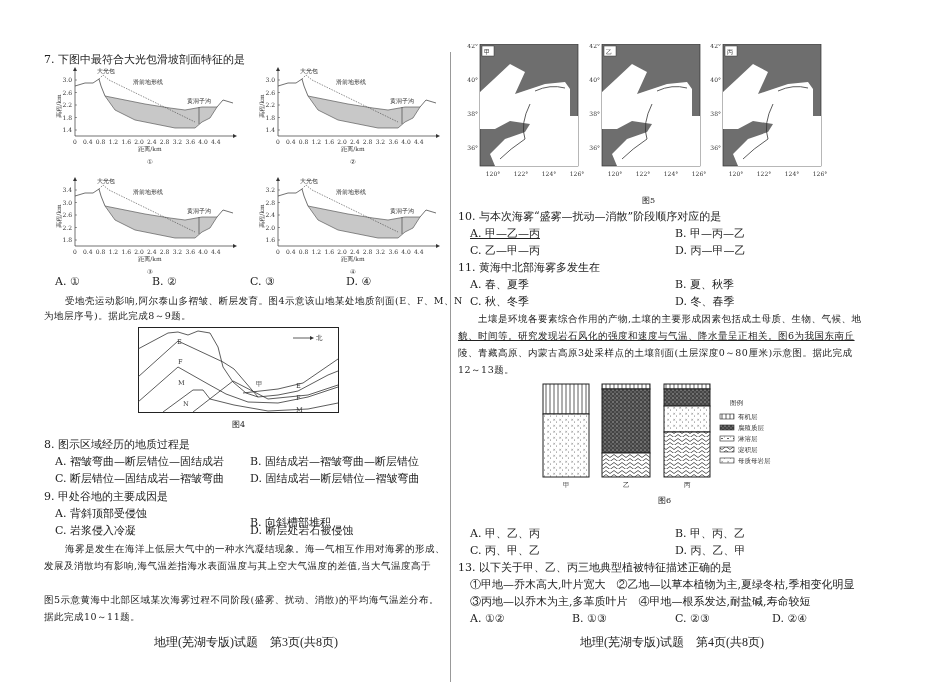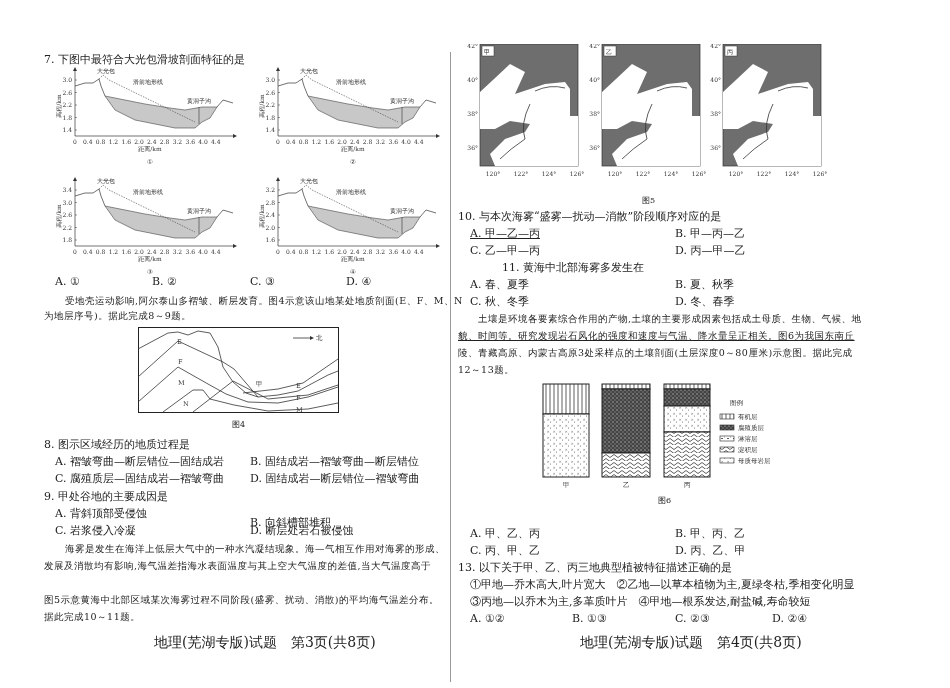--- a/index.html
+++ b/index.html
@@ -4,21 +4,21 @@
 <style>
   html,body{margin:0;padding:0;background:#fff;}
   body{width:950px;height:688px;position:relative;overflow:hidden;font-family:"DejaVu Serif","Liberation Serif",serif;color:#222;}
   .page{position:absolute;top:0;height:688px;}
   .left{left:0;width:450px;}
   .right{left:460px;width:490px;}
   .divider{position:absolute;left:450px;top:52px;width:1px;height:630px;background:#999;}
   .t{position:absolute;font-size:11px;line-height:13px;white-space:nowrap;}
   .body-t{font-size:9.5px;letter-spacing:0.5px;}
   .cap{font-size:8px;}
-  .footer{font-size:14px;}
+  .footer{font-size:12px;font-family:Liberation Serif, serif;}
   svg text{font-family:"DejaVu Serif","Liberation Serif",serif;}
   .ax{font-size:6px;fill:#333;}
   .lbl{font-size:6.5px;fill:#333;}
 </style>
 </head>
 <body>
 
 <svg width="0" height="0" style="position:absolute">
   <defs>
     <pattern id="pVert" width="4" height="4" patternUnits="userSpaceOnUse">
@@ -238,21 +238,21 @@
     <text x="45" y="79" class="lbl">N</text>
     <text x="158" y="61" class="lbl">E</text>
     <text x="158" y="73" class="lbl">F</text>
     <text x="158" y="85" class="lbl">M</text>
   </svg>
   <div class="t cap" style="left:232px;top:418px;">图4</div>
 
   <div class="t" style="left:44px;top:438px;">8. 图示区域经历的地质过程是</div>
   <div class="t" style="left:55px;top:455px;">A. 褶皱弯曲—断层错位—固结成岩</div>
   <div class="t" style="left:250px;top:455px;">B. 固结成岩—褶皱弯曲—断层错位</div>
-  <div class="t" style="left:55px;top:472px;">C. 腐殖质层—固结成岩—褶皱弯曲</div>
+  <div class="t" style="left:55px;top:472px;">C. 断层错位—固结成岩—褶皱弯曲</div>
   <div class="t" style="left:250px;top:472px;">D. 固结成岩—断层错位—褶皱弯曲</div>
 
   <div class="t" style="left:44px;top:490px;">9. 甲处谷地的主要成因是</div>
   <div class="t" style="left:55px;top:507px;">A. 背斜顶部受侵蚀</div>
   <div class="t" style="left:250px;top:507px;margin-top:9px;">B. 向斜槽部堆积</div>
   <div class="t" style="left:55px;top:524px;">C. 岩浆侵入冷凝</div>
   <div class="t" style="left:250px;top:524px;">D. 断层处岩石被侵蚀</div>
 
   <div class="t body-t" style="left:65px;top:542px;">海雾是发生在海洋上低层大气中的一种水汽凝结现象。海—气相互作用对海雾的形成、</div>
   <div class="t body-t" style="left:44px;top:559px;">发展及消散均有影响,海气温差指海水表面温度与其上空大气温度的差值,当大气温度高于</div>
@@ -313,21 +313,21 @@
       </g>
     </svg>
   <div class="t cap" style="left:182px;top:194px;">图5</div>
 
   <div class="t" style="left:-2px;top:210px;">10. 与本次海雾“盛雾—扰动—消散”阶段顺序对应的是</div>
   <div class="t" style="left:10px;top:227px;text-decoration:underline;">A. 甲—乙—丙</div>
   <div class="t" style="left:215px;top:227px;">B. 甲—丙—乙</div>
   <div class="t" style="left:10px;top:244px;">C. 乙—甲—丙</div>
   <div class="t" style="left:215px;top:244px;">D. 丙—甲—乙</div>
 
-  <div class="t" style="left:-2px;top:261px;margin-left:44px;">11. 黄海中北部海雾多发生在</div>
+  <div class="t" style="left:-2px;top:261px;">11. 黄海中北部海雾多发生在</div>
   <div class="t" style="left:10px;top:278px;">A. 春、夏季</div>
   <div class="t" style="left:215px;top:278px;">B. 夏、秋季</div>
   <div class="t" style="left:10px;top:295px;">C. 秋、冬季</div>
   <div class="t" style="left:215px;top:295px;">D. 冬、春季</div>
 
   <div class="t body-t" style="left:18px;top:312px;">土壤是环境各要素综合作用的产物,土壤的主要形成因素包括成土母质、生物、气候、地</div>
   <div class="t body-t" style="left:-2px;top:329px;text-decoration:underline;">貌、时间等。研究发现岩石风化的强度和速度与气温、降水量呈正相关。图6为我国东南丘</div>
   <div class="t body-t" style="left:-2px;top:346px;">陵、青藏高原、内蒙古高原3处采样点的土壤剖面(土层深度0～80厘米)示意图。据此完成</div>
   <div class="t body-t" style="left:-2px;top:363px;">12～13题。</div>
 

